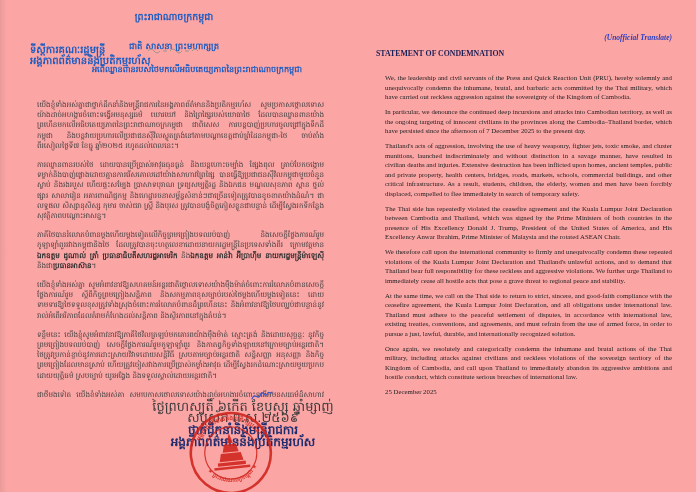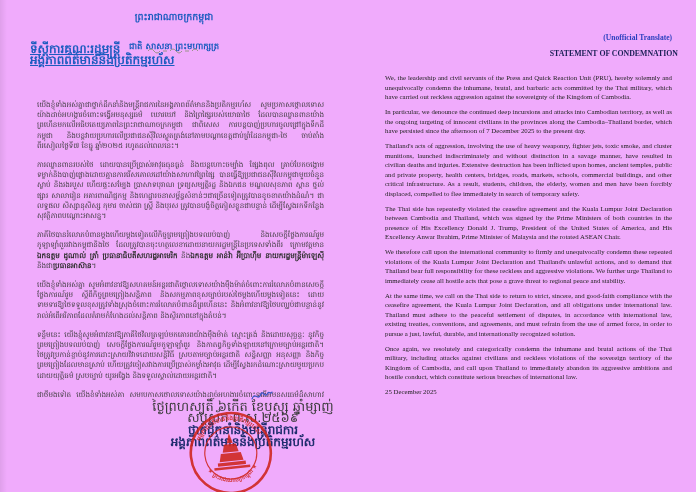--- a/index.html
+++ b/index.html
@@ -1,50 +1,50 @@
 <!DOCTYPE html>
 <html><head>
 <meta charset="utf-8">
 <style>
   html,body{margin:0;padding:0;background:#ffffff;}
   .spread{position:relative;width:696px;height:492px;background:#ffffff;overflow:hidden;
           font-family:"Liberation Serif", serif;}
-  .page{position:absolute;top:0;height:492px;background:#f0abfc;overflow:hidden;}
+  .page{position:absolute;top:0;height:492px;background:#fca5a5;overflow:hidden;}
   .page-left{left:0;width:348px;font-family:"DejaVu Sans", sans-serif;}
   .page-left::before{content:"";position:absolute;left:0;top:0;bottom:0;width:7px;
           background:linear-gradient(90deg,rgba(0,0,0,0.07),rgba(0,0,0,0));pointer-events:none;}
   .page-right{left:348px;width:348px;}
 
   
   .kh-kingdom{position:absolute;top:11px;left:0;right:0;text-align:center;
           color:#1d5cc0;font-weight:bold;}
   .kh-kingdom .l1{font-size:9.5px;line-height:12px;}
   .kh-kingdom .l2{font-size:8.5px;line-height:11px;margin-top:18px;}
   .kh-flourish{position:absolute;top:40px;left:0;right:0;text-align:center;}
   .kh-agency{position:absolute;top:44px;left:30px;color:#1d5cc0;font-weight:bold;
-          font-size:12px;line-height:11px;text-decoration:underline;}
+          font-size:10px;line-height:11px;}
   .kh-titleblock{position:absolute;top:62px;left:58px;right:12px;text-align:center;
           color:#1d5cc0;font-weight:bold;}
   .kh-title{font-size:8.6px;line-height:11px;}
   .kh-subtitle{font-size:8.2px;line-height:11px;margin-top:2px;}
   .kh-body{position:absolute;top:91px;left:28px;right:15px;height:306px;overflow:hidden;
           font-size:7.2px;line-height:10.2px;text-align:justify;color:#3a3a3a;}
   .kh-body p{margin:9px;}
   .khb{font-weight:bold;color:#2e2e2e;}
   .kh-date{position:absolute;top:401px;left:148px;right:10px;text-align:center;
           font-size:13px;line-height:11px;color:#3a3a3a;}
   .kh-sign{position:absolute;top:424px;left:148px;right:10px;text-align:center;
           font-weight:bold;font-size:12px;line-height:12px;color:#1f2d6e;}
   .stamp{position:absolute;left:189px;top:411px;transform:rotate(-6deg);opacity:0.88;}
   .sig-mark{position:absolute;left:251px;top:388px;}
 
   
-  .en-tag{position:absolute;top:33px;right:24px;font-weight:bold;
+  .en-tag{position:absolute;top:33px;right:24px;font-style:italic;font-weight:bold;
           font-size:7.5px;color:#2b3fbe;}
-  .en-title{position:absolute;top:49px;left:28px;right:18px;text-align:right;
+  .en-title{position:absolute;top:49px;left:28px;right:18px;text-align:left;
           font-weight:bold;font-size:7.8px;line-height:10.5px;color:#1a1f55;}
   .en-body{position:absolute;top:73px;left:37px;right:24px;font-size:6.8px;
           line-height:9.5px;text-align:justify;color:#232323;}
   .en-body p{margin:0 0 5.5px 0;}
   .en-date{margin-top:2px;text-align:left;}
 </style>
 </head>
 <body>
 
 <div class="spread">
@@ -61,20 +61,21 @@
         <path d="M2,4 q3,-4 6,0 q3,4 6,0 M17,4 h4 M24,4 q3,-4 6,0 q3,4 6,0 M39,4 h4 M46,4 q3,-4 6,0" fill="none" stroke="#9a948a" stroke-width="1"></path>
       </svg>
     </div>
 
     <div class="kh-agency">
       <div>ទីស្តីការគណៈរដ្ឋមន្ត្រី</div>
       <div>អង្គភាពព័ត៌មាននិងប្រតិកម្មរហ័ស</div>
     </div>
 
     <div class="kh-titleblock">
+      <div class="kh-subtitle">អំពើឈ្លានពានរបស់ថៃមកលើអធិបតេយ្យភាពនៃព្រះរាជាណាចក្រកម្ពុជា</div>
     </div>
 
     <div class="kh-body">
       <p>យើងខ្ញុំទាំងអស់គ្នាជាថ្នាក់ដឹកនាំនិងមន្ត្រីរាជការនៃអង្គភាពព័ត៌មាននិងប្រតិកម្មរហ័ស សូមប្រកាសថ្កោលទោសយ៉ាងដាច់អហង្ការចំពោះទង្វើអមនុស្សធម៌ ឃោរឃៅ និងព្រៃផ្សៃរបស់យោធាថៃ ដែលបានឈ្លានពានយ៉ាងព្រហើនមកលើអធិបតេយ្យភាពនៃព្រះរាជាណាចក្រកម្ពុជា ជាពិសេស ការបន្តបាញ់ប្រហារចូលជ្រៅក្នុងទឹកដីកម្ពុជា និងបន្តវាយប្រហារលើប្រជាជនស៊ីវិលស្លូតត្រង់នៅតាមបណ្តាខេត្តជាប់ព្រំដែនកម្ពុជា-ថៃ ចាប់តាំងពីរសៀលថ្ងៃទី៧ ខែធ្នូ ឆ្នាំ២០២៥ រហូតដល់ពេលនេះ។</p>
       <p>ការឈ្លានពានរបស់ថៃ ដោយបានប្រើប្រាស់អាវុធធុនធ្ងន់ និងយន្តហោះចម្បាំង ផ្សែងពុល គ្រាប់បែកចង្កោម ទម្លាក់និងបាញ់ផ្លោងដោយគ្មានការរើសគោលដៅយ៉ាងសាហាវព្រៃផ្សៃ បានធ្វើឱ្យប្រជាជនស៊ីវិលកម្ពុជាមួយចំនួនស្លាប់ និងរងរបួស ហើយផ្ទះសម្បែង ប្រាសាទបុរាណ ទ្រព្យសម្បត្តិរដ្ឋ និងឯកជន មណ្ឌលសុខភាព ស្ពាន ថ្នល់ ផ្សារ សាលារៀន អគារពាណិជ្ជកម្ម និងហេដ្ឋារចនាសម្ព័ន្ធសំខាន់ៗជាច្រើនទៀតត្រូវបានខូចខាតយ៉ាងដំណំ។ ជាលទ្ធផល សិស្សានុសិស្ស កុមារ ចាស់ជរា ស្ត្រី និងបុរស ត្រូវបានបង្ខំចិត្តភៀសខ្លួនជាបន្ទាន់ ដើម្បីស្វែងរកទីកន្លែងសុវត្ថិភាពបណ្តោះអាសន្ន។</p>
       <p><span>ភាគីថៃបានរំលោភបំពានម្តងហើយម្តងទៀតលើកិច្ចព្រមព្រៀងបទឈប់បាញ់ និងសេចក្តីថ្លែងការណ៍រួមកូឡាឡាំពួររវាងកម្ពុជានិងថៃ ដែលត្រូវបានចុះហត្ថលេខាដោយនាយករដ្ឋមន្ត្រីនៃប្រទេសទាំងពីរ ក្រោមវត្តមាន </span><span class="khb">ឯកឧត្តម ដូណាល់ ត្រាំ ប្រធានាធិបតីសហរដ្ឋអាមេរិក</span><span> និង</span><span class="khb">ឯកឧត្តម អាន់វ៉ា អ៊ីប្រាហ៊ីម នាយករដ្ឋមន្ត្រីម៉ាឡេស៊ី</span><span> និងជា</span><span class="khb">ប្រធានអាស៊ាន</span><span>។</span></p>
       <p>យើងខ្ញុំទាំងអស់គ្នា សូមអំពាវនាវឱ្យសហគមន៍អន្តរជាតិថ្កោលទោសយ៉ាងម៉ឺងម៉ាត់ចំពោះការរំលោភបំពានសេចក្តីថ្លែងការណ៍រួម ស្តីពីកិច្ចព្រមព្រៀងសន្តិភាព និងសកម្មភាពខុសច្បាប់របស់ថៃម្តងហើយម្តងទៀតនេះ ដោយទាមទារឱ្យថៃទទួលខុសត្រូវទាំងស្រុងចំពោះការរំលោភបំពានដ៏ព្រហើននេះ និងអំពាវនាវឱ្យថៃបញ្ឈប់ជាបន្ទាន់នូវរាល់អំពើអរិភាពដែលគំរាមកំហែងដល់សន្តិភាព និងស្ថិរភាពនៅក្នុងតំបន់។</p>
       <p>ទន្ទឹមនេះ យើងខ្ញុំសូមអំពាវនាវឱ្យភាគីថៃវិលត្រឡប់មកគោរពយ៉ាងម៉ឺងម៉ាត់ ស្មោះត្រង់ និងដោយសុច្ឆន្ទៈ នូវកិច្ចព្រមព្រៀងបទឈប់បាញ់ សេចក្តីថ្លែងការណ៍រួមកូឡាឡាំពួរ និងកាតព្វកិច្ចទាំងឡាយនៅក្រោមច្បាប់អន្តរជាតិ។ ថៃត្រូវប្រកាន់ខ្ជាប់នូវការដោះស្រាយវិវាទដោយសន្តិវិធី ស្របតាមច្បាប់អន្តរជាតិ សន្ធិសញ្ញា អនុសញ្ញា និងកិច្ចព្រមព្រៀងដែលមានស្រាប់ ហើយត្រូវចៀសវាងការប្រើប្រាស់កម្លាំងអាវុធ ដើម្បីស្វែងរកដំណោះស្រាយមួយប្រកបដោយយុត្តិធម៌ ស្របច្បាប់ យូរអង្វែង និងទទួលស្គាល់ដោយអន្តរជាតិ។</p>
       <p>ជាថ្មីម្តងទៀត យើងខ្ញុំទាំងអស់គ្នា សូមប្រកាសថ្កោលទោសយ៉ាងដាច់អហង្ការចំពោះទង្វើអមនុស្សធម៌ដ៏សាហាវយង់ឃ្នងរបស់យោធាថៃ ដែលបានវាយប្រហារលើជនស៊ីវិល និងរំលោភបំពានទាំងព្រហើនមកលើដែនអធិបតេយ្យរបស់ព្រះរាជាណាចក្រកម្ពុជា និងសូមឱ្យភាគីថៃបោះបង់ជាបន្ទាន់នូវមហិច្ឆតាឈ្លានពាននិងការបង្កអរិភាព ដែលជាទង្វើបំពានច្បាប់អន្តរជាតិដ៏ធ្ងន់ធ្ងរនេះ។</p>
     </div>

